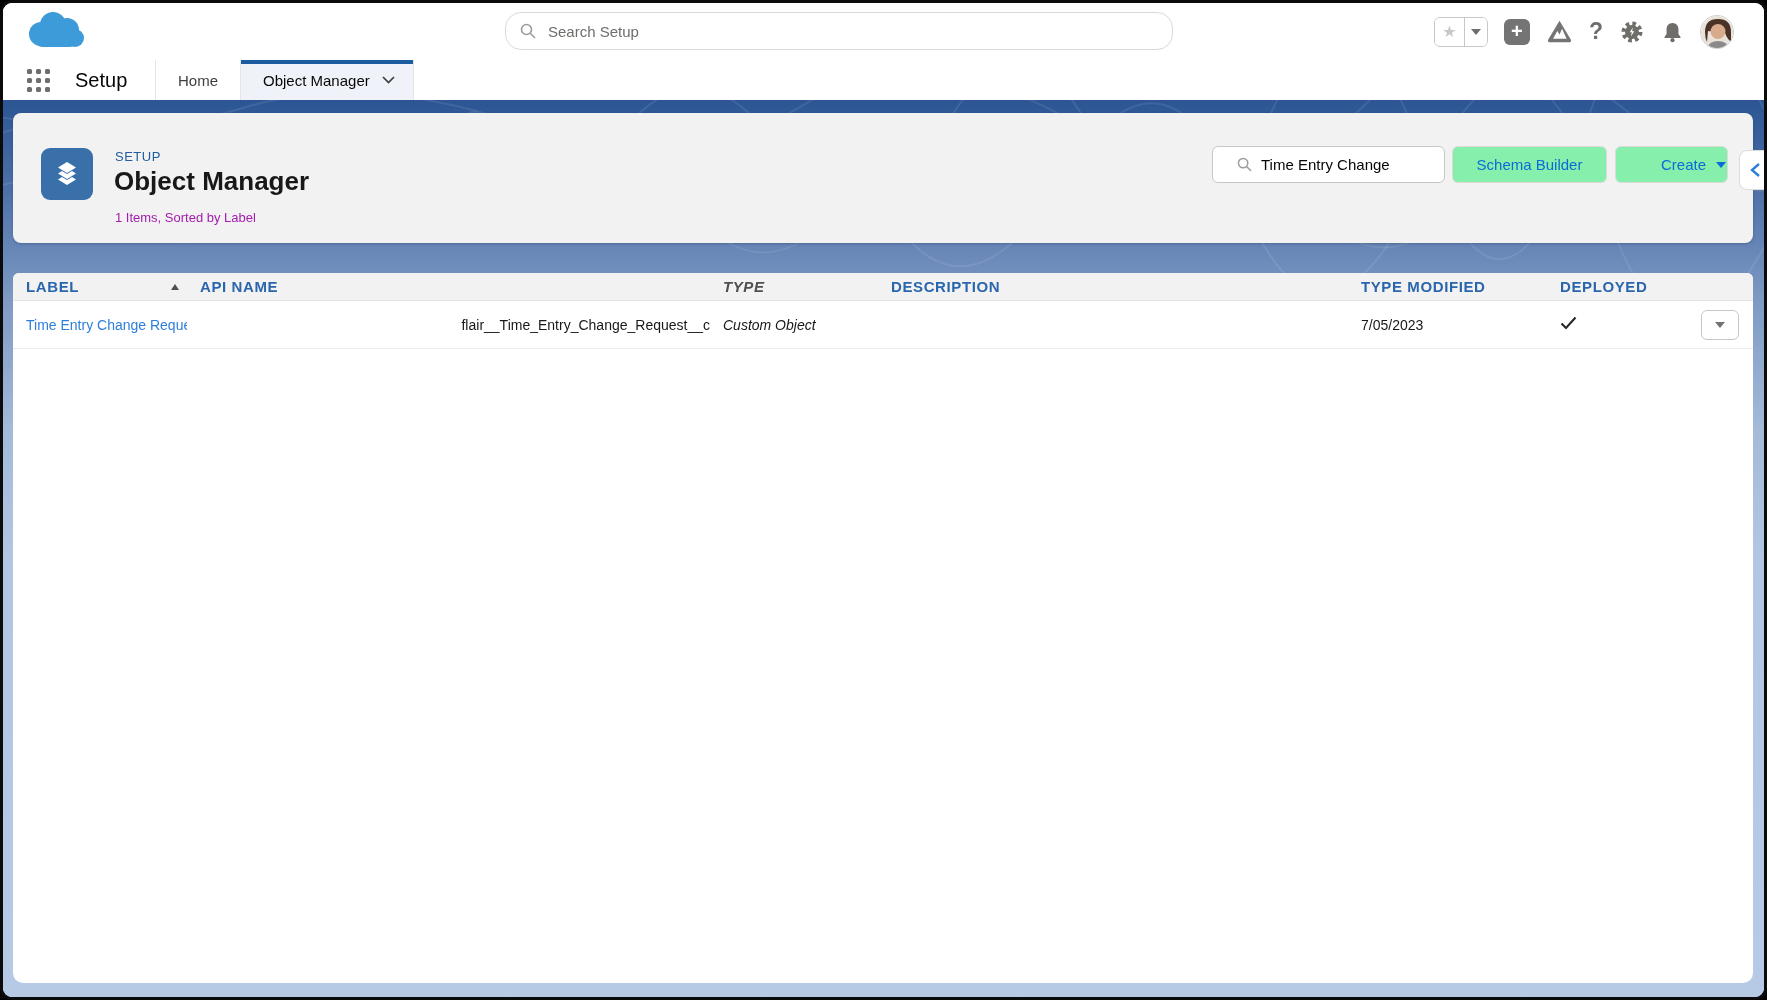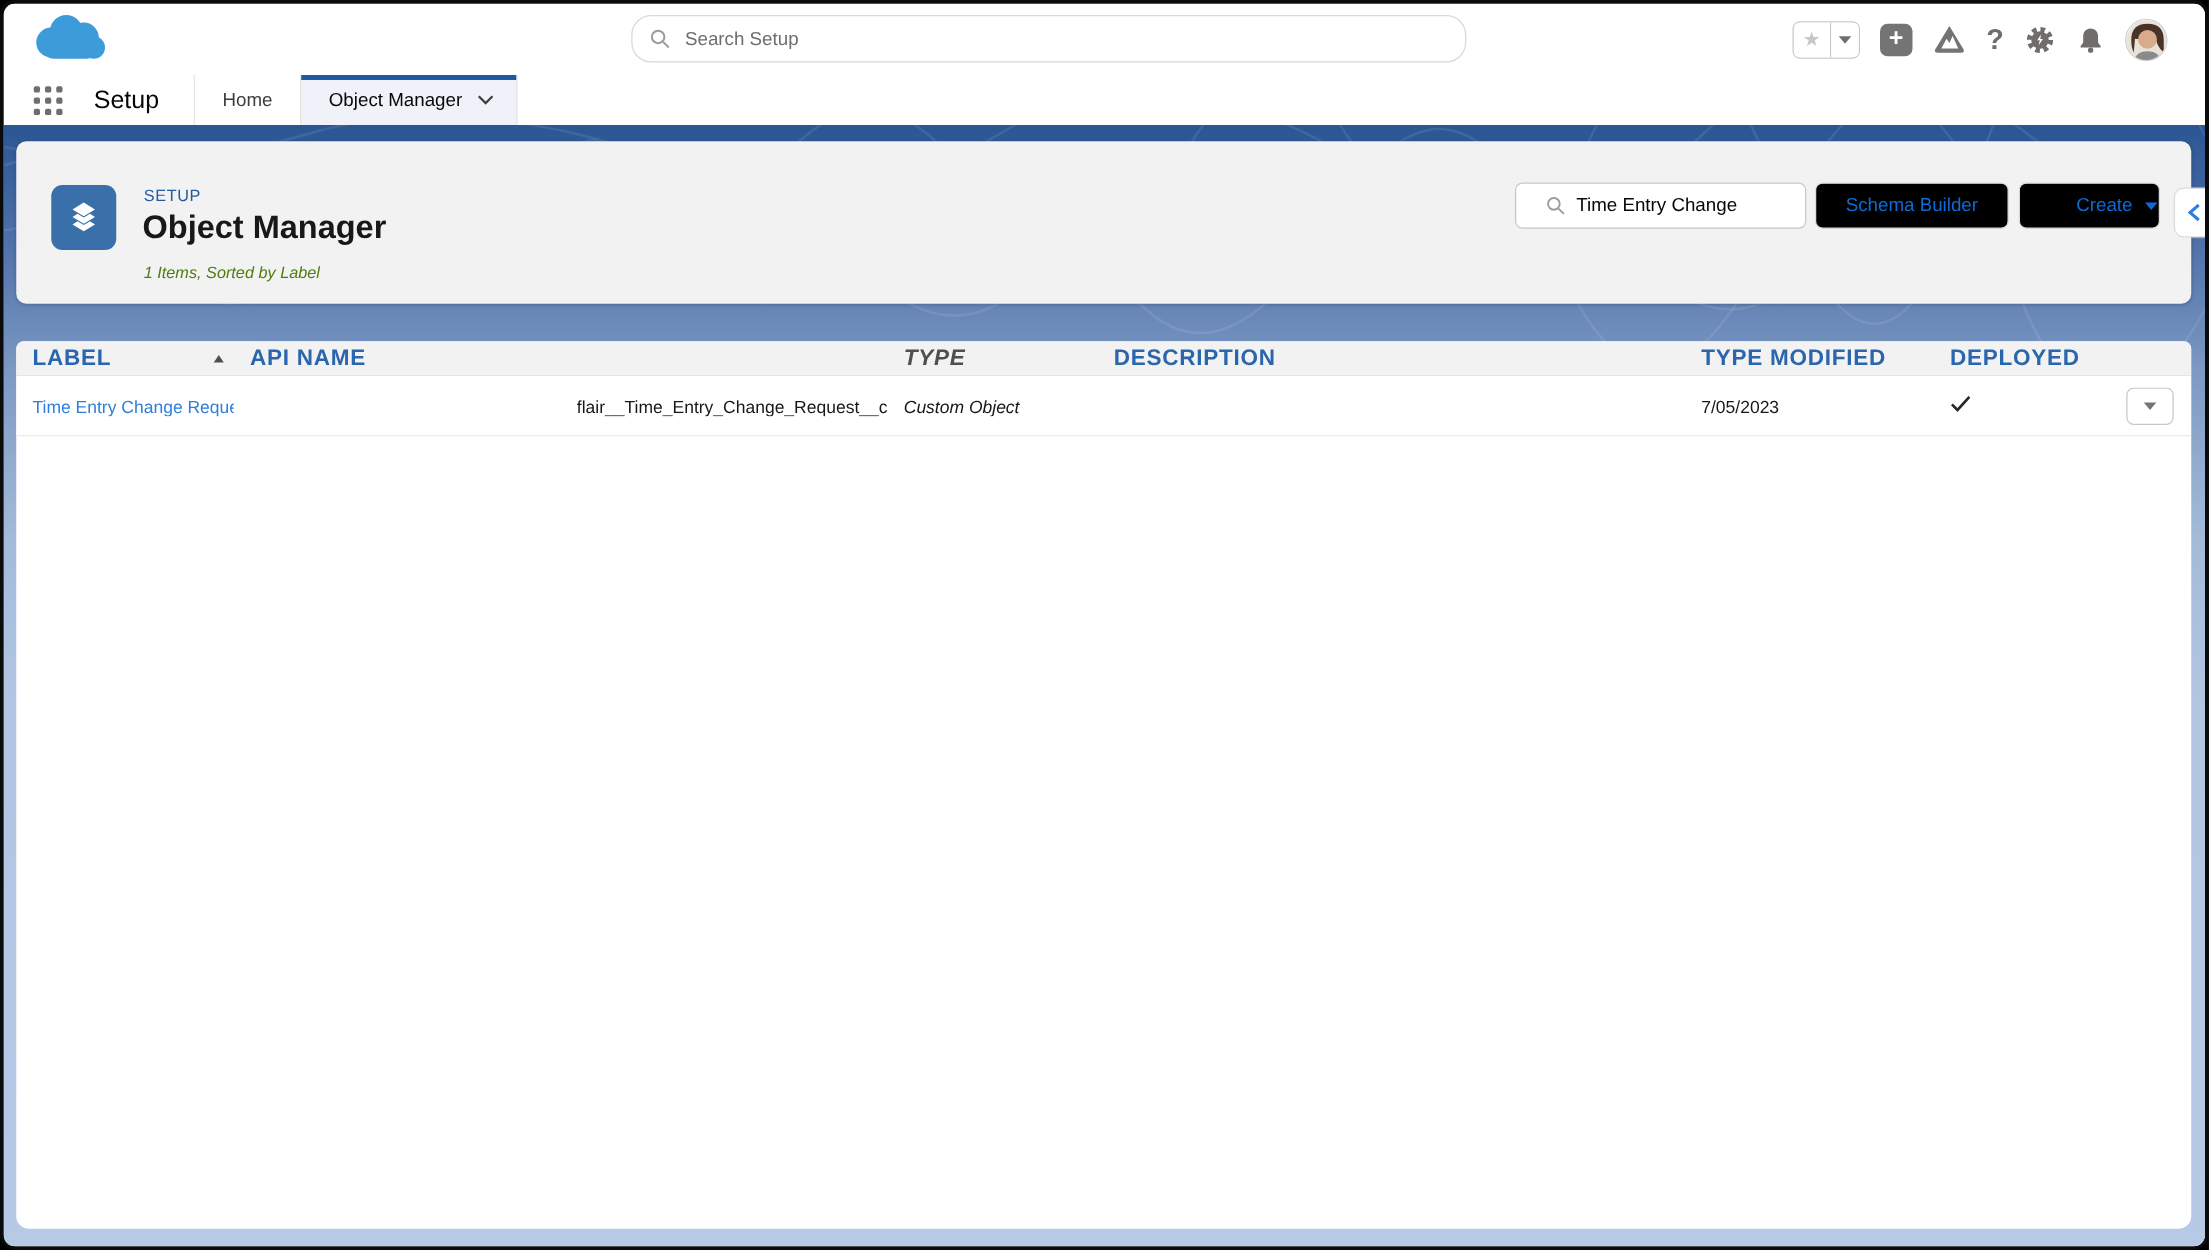--- a/index.html
+++ b/index.html
@@ -36,33 +36,33 @@
   
   .page { position:absolute; top:97px; left:0; right:0; bottom:0;
           background:linear-gradient(180deg,#2b5593 0px,#4d70a8 90px,#7e9ac4 200px,#a3bad9 330px,#b2c6e3 460px,#b6cae6 100%); }
   .pattern { position:absolute; top:0; left:0; width:100%; height:230px; pointer-events:none; }
 
   
   .card { position:absolute; left:10px; top:13px; width:1740px; height:130px; background:#f3f2f2; border-radius:8px; box-shadow:0 1px 3px rgba(0,0,0,.2); }
   .obj-tile { position:absolute; left:28px; top:35px; width:52px; height:52px; background:#3a70a9; border-radius:9px; display:flex; align-items:center; justify-content:center; }
   .eyebrow { position:absolute; left:102px; top:36px; font-size:13px; letter-spacing:.5px; color:#215ca0; }
   .page-title { position:absolute; left:101px; top:53px; font-size:26px; font-weight:bold; color:#181818; }
-  .summary { position:absolute; left:102px; top:97px; font-size:13px; color:#4d7c0f;font-style:italic; }
+  .summary { position:absolute; left:102px; top:97px; font-size:13px; color:#a21caf; }
   .quick-find { position:absolute; left:1199px; top:33px; width:233px; height:37px; background:#fff; border:1px solid #c9c7c5; border-radius:6px; display:flex; align-items:center; padding:0 24px; }
   .quick-find input { border:none; outline:none; flex:1; font-size:15px; color:#080707; margin-left:9px; width:100%; font-family:"Liberation Sans", sans-serif; }
-  .btn { position:absolute; top:33px; height:37px; background:#000000; border:1px solid #dddbda; border-radius:6px; color:#0b6bd7; font-size:15px; display:flex; align-items:center; justify-content:center; cursor:pointer; }
+  .btn { position:absolute; top:33px; height:37px; background:#86efac; border:1px solid #dddbda; border-radius:6px; color:#0b6bd7; font-size:15px; display:flex; align-items:center; justify-content:center; cursor:pointer; }
   .btn-schema { left:1439px; width:155px; }
   .btn-create { left:1602px; width:113px; gap:10px;padding-left:44px; }
   .tri-blue { width:0; height:0; border-left:5px solid transparent; border-right:5px solid transparent; border-top:6px solid #0b6bd7; }
   .partial-btn { position:absolute; left:1736px; top:50px; width:40px; height:40px; background:#fff; border:1px solid #dddbda; border-radius:8px; display:flex; align-items:center; padding-left:9px; }
 
   
   .objects-table { position:absolute; left:10px; top:173px; width:1740px; bottom:14px; background:#fff; border-radius:6px 6px 10px 10px; overflow:hidden; }
   .thead { display:flex; height:28px; background:#f3f2f2; border-bottom:1px solid #e5e5e5; align-items:center; }
-  .th { font-size:18px; font-weight:bold; letter-spacing:.6px; color:#2a66ad; padding-left:13px; display:flex; align-items:center; }
+  .th { font-size:15px; font-weight:bold; letter-spacing:.6px; color:#2a66ad; padding-left:13px; display:flex; align-items:center; }
   .th.plain { color:#514f4d; }
   .c1{width:174px;} .c2{width:523px;text-align:right;} .c3{width:168px;font-style:italic;} .c4{width:470px;} .c5{width:199px;} .c6{width:130px;} .c7{flex:1;}
   .sort-arrow { margin-left:auto; margin-right:8px; width:0; height:0; border-left:4.5px solid transparent; border-right:4.5px solid transparent; border-bottom:6px solid #514f4d; }
   .trow { display:flex; height:48px; align-items:center; border-bottom:1px solid #ececec; background:#fff; }
   .td { font-size:14px; color:#181818; padding-left:13px; overflow:hidden; white-space:nowrap; }
   .td a { color:#2e7fdb; text-decoration:none; cursor:pointer; }
   .row-action { margin-left:auto; margin-right:14px; width:38px; height:30px; border:1px solid #c9c7c5; border-radius:6px; background:#fff; display:flex; align-items:center; justify-content:center; cursor:pointer; }
   .tri-gray { width:0; height:0; border-left:5px solid transparent; border-right:5px solid transparent; border-top:6px solid #747474; }
 </style>
 </head>

